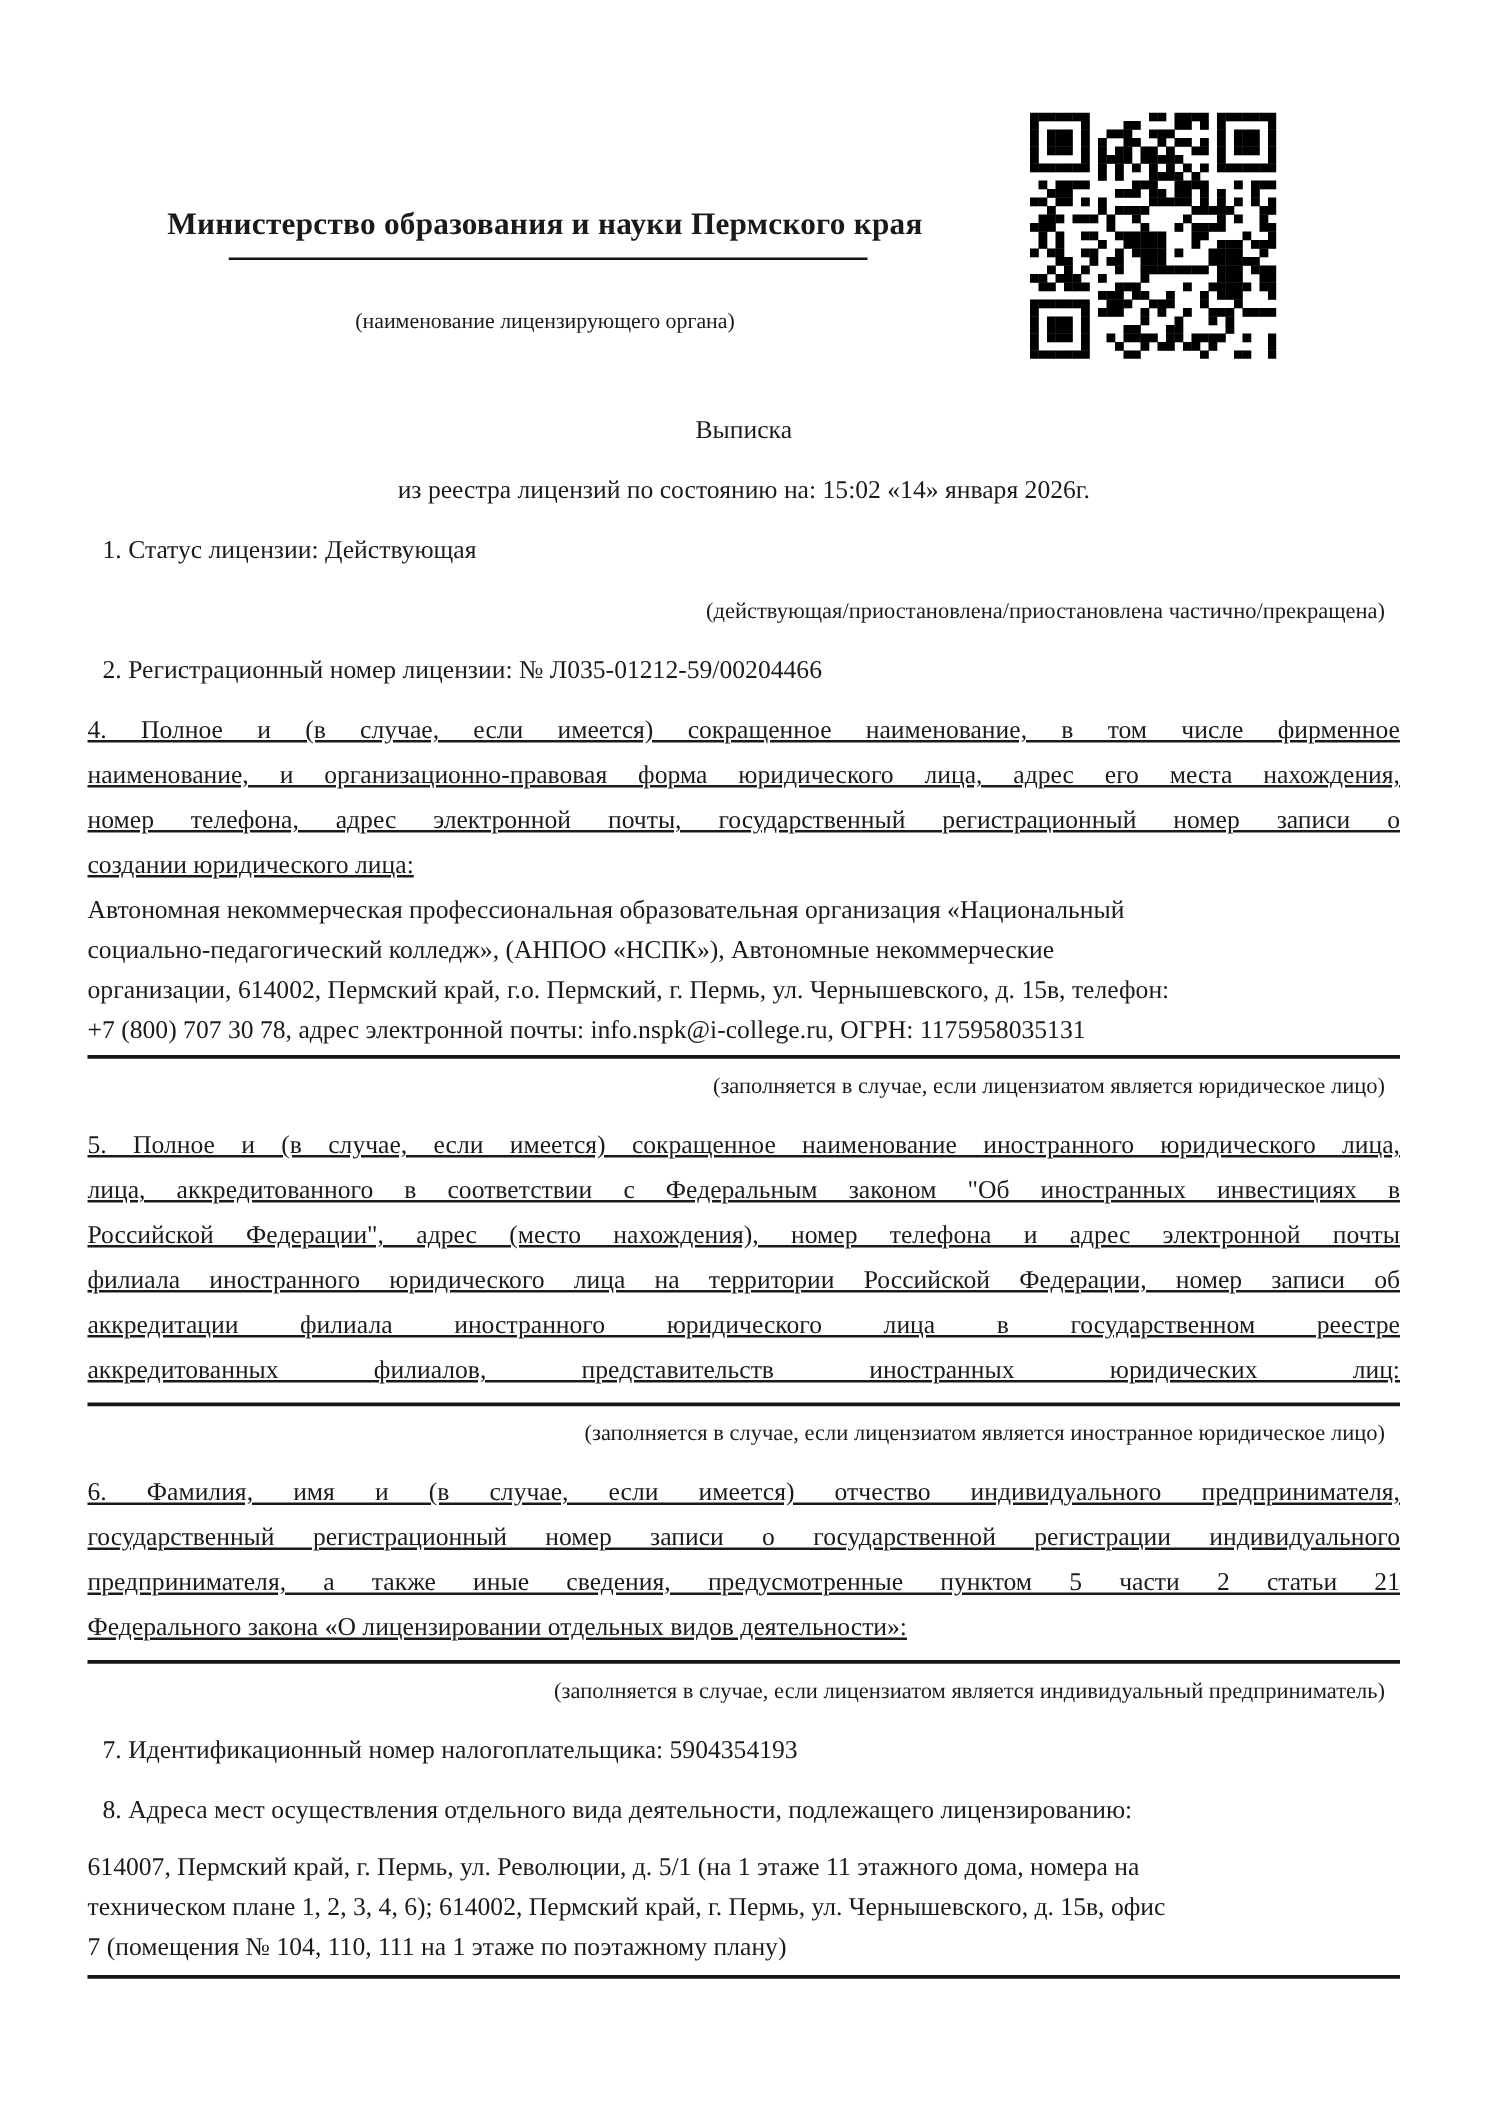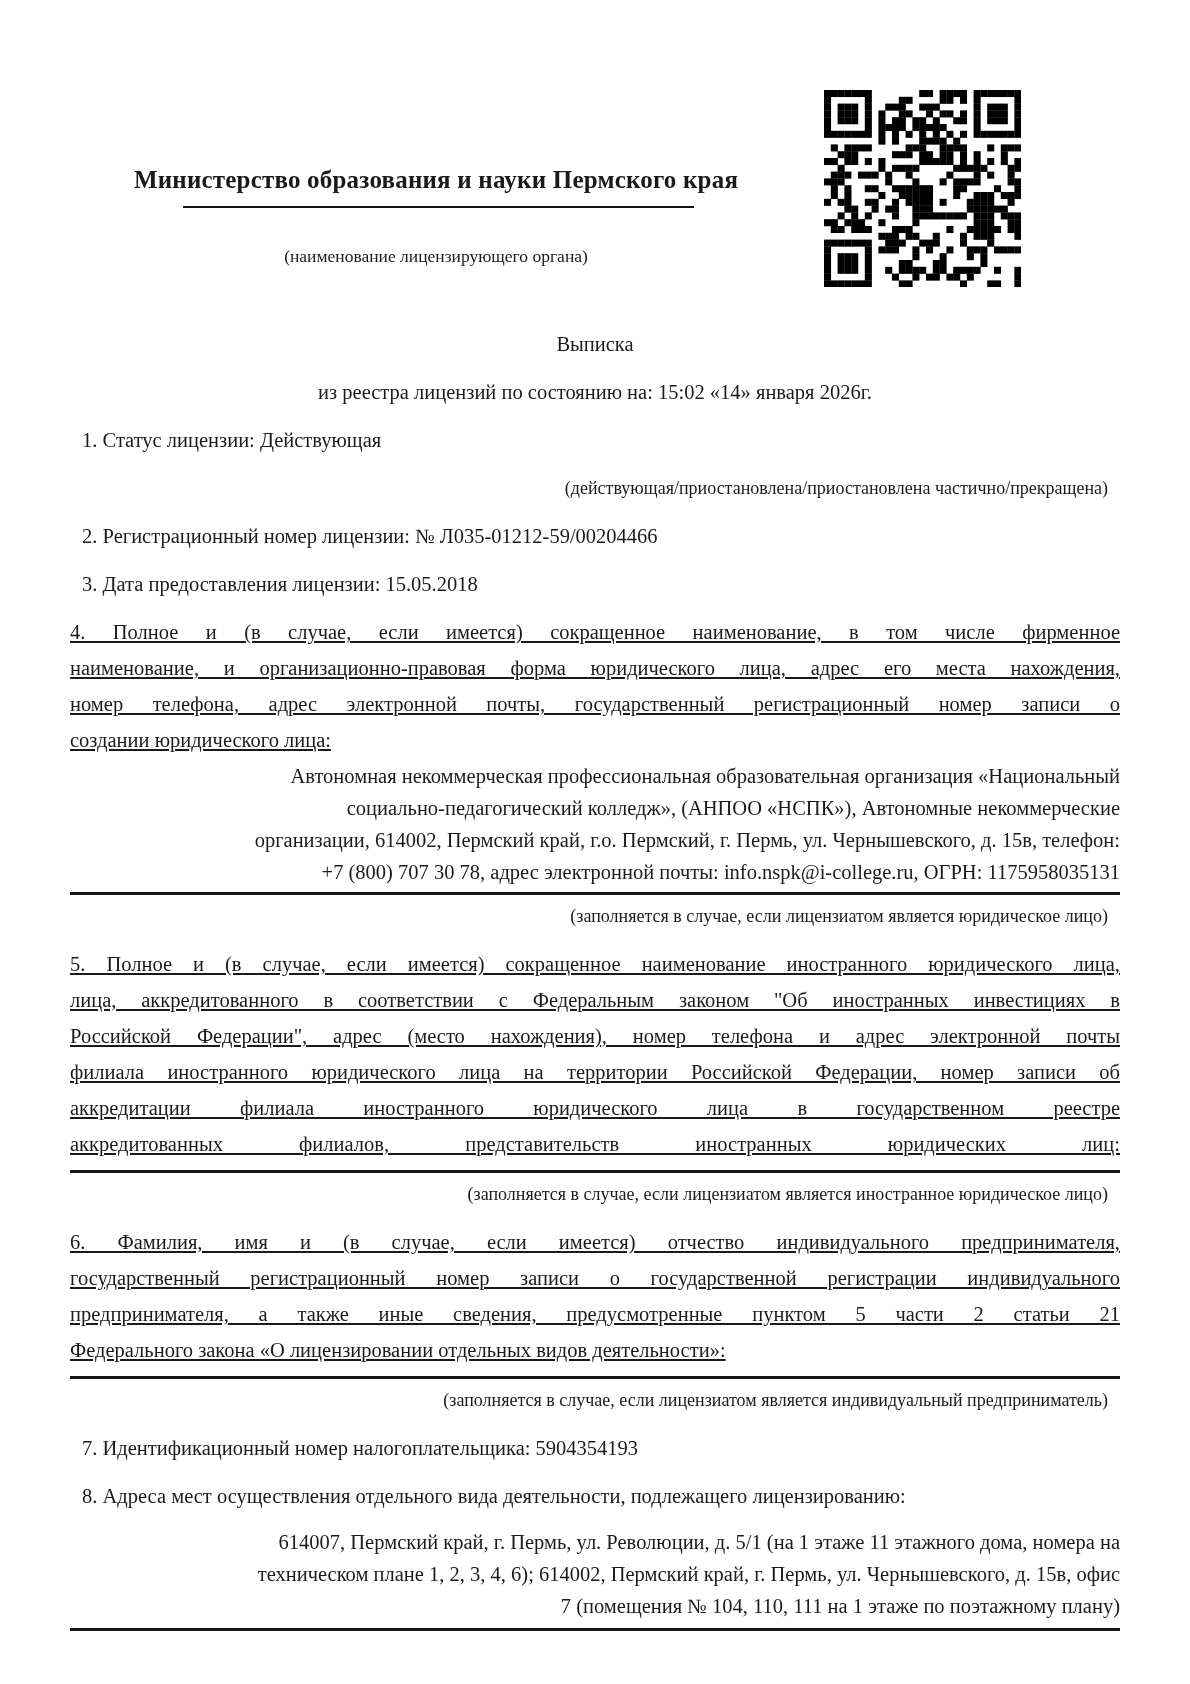--- a/index.html
+++ b/index.html
@@ -31,21 +31,21 @@
   .qr { position: absolute; left: 824px; top: 90px; width: 198px; height: 198px; }
   
   main { position: absolute; left: 70px; top: 314px; width: 1050px; }
   p { margin: 12px; }
   .center { text-align: center; }
   .item { margin-top: 4px; }
   .note { text-align: right; font-size: 18px; margin-top: 3px; }
   .justified > div { text-align: justify; text-align-last: justify; text-decoration: underline; }
   .justified.plain-last > div:last-child { text-align-last: left; }
   .block-centered { line-height: 32px; margin-top: 2px; }
-  .block-centered > div { text-align: right; }
+  .block-centered > div { text-align: left; }
   .addr { margin-top: 2px; }
   .hrule { height: 3px; background: #161616; margin-top: 4px; border: 0; }
   .hrule.gap { margin-top: 8px; }
   .hrule.final { margin-top: 6px; }
 </style>
 </head>
 <body>
 
 <div class="authority">Министерство образования и науки Пермского края</div>
 <div class="authority-underline"></div>
@@ -463,21 +463,20 @@
     </svg></div>
 
 <main>
   <p class="center">Выписка</p>
   <p class="center">из реестра лицензий по состоянию на: 15:02 «14» января 2026г.</p>
 
   <p class="item">1. Статус лицензии: Действующая</p>
   <p class="note">(действующая/приостановлена/приостановлена частично/прекращена)</p>
 
   <p class="item">2. Регистрационный номер лицензии: № Л035-01212-59/00204466</p>
-  <p class="item">3. Дата предоставления лицензии: 15.05.2018</p>
 
   <div class="item justified plain-last">
       <div>4. Полное и (в случае, если имеется) сокращенное наименование, в том числе фирменное</div>
       <div>наименование, и организационно-правовая форма юридического лица, адрес его места нахождения,</div>
       <div>номер телефона, адрес электронной почты, государственный регистрационный номер записи о</div>
       <div>создании юридического лица:</div>
     </div>
   <div class="block-centered">
       <div>Автономная некоммерческая профессиональная образовательная организация «Национальный</div>
       <div>социально-педагогический колледж», (АНПОО «НСПК»), Автономные некоммерческие</div>

